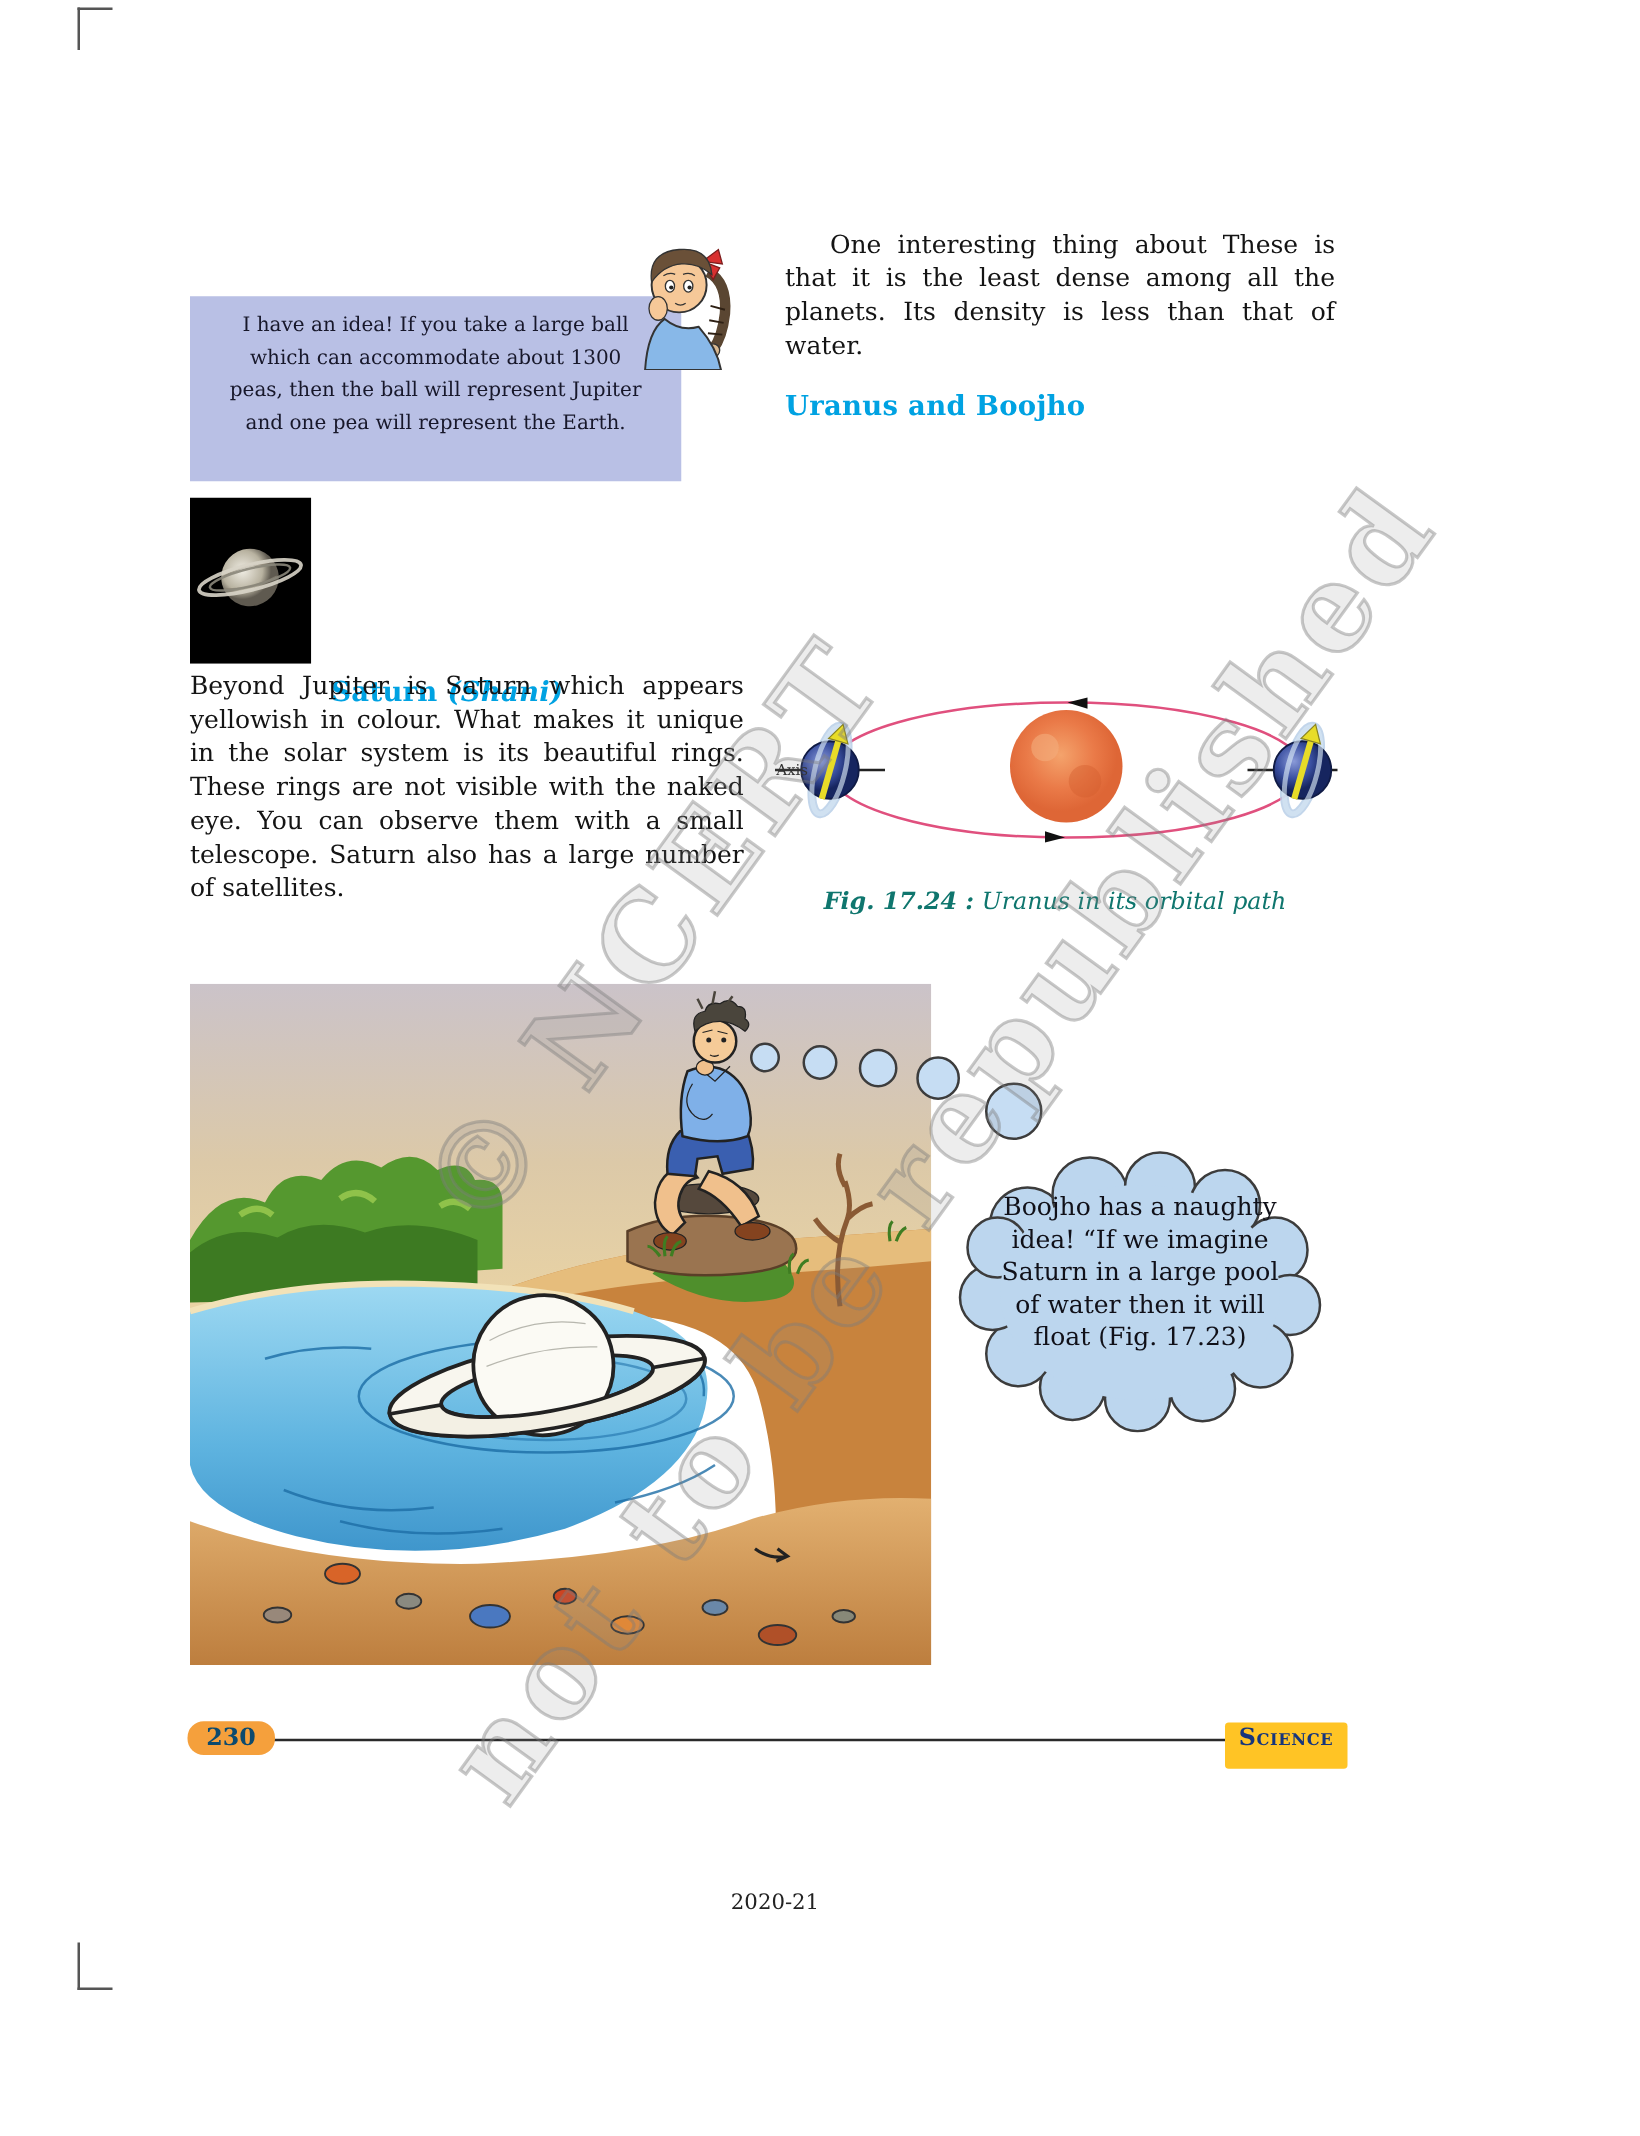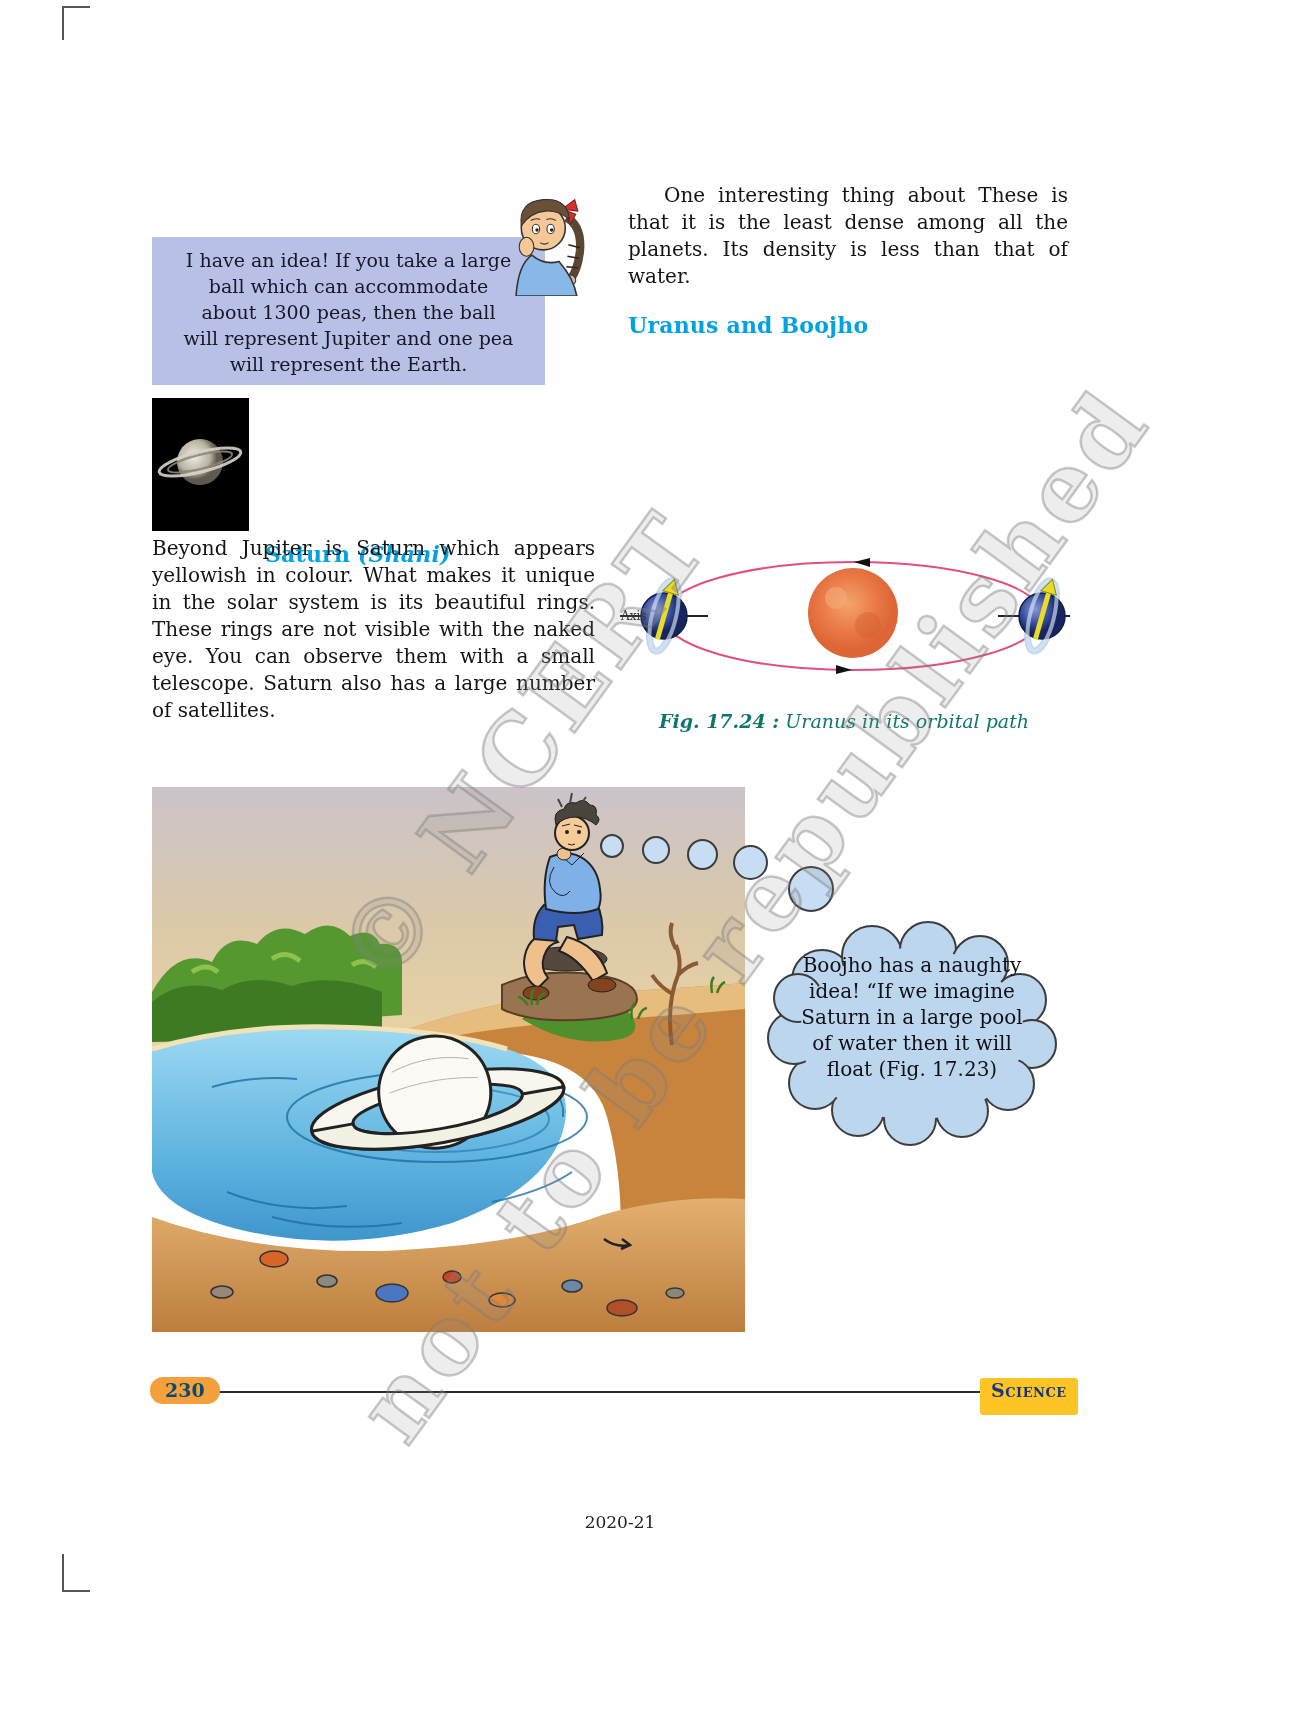--- a/index.html
+++ b/index.html
@@ -8,21 +8,21 @@
   
   .crop{position:absolute;pointer-events:none;}
   .crop.tl{left:62px;top:6px;width:26px;height:32px;border-left:2px solid #555;border-top:2px solid #555;}
   .crop.bl{left:62px;top:1554px;width:26px;height:36px;border-left:2px solid #555;border-bottom:2px solid #555;}
   
   .para{position:absolute;font-size:20px;line-height:27px;text-align:justify;color:#141414;}
   .indent{text-indent:36px;}
   .h-cyan{position:absolute;font-size:22px;font-weight:bold;color:#00a2e2;letter-spacing:.2px;}
   .h-cyan .alt{font-style:italic;}
   .idea-box{position:absolute;left:152px;top:237px;width:393px;height:148px;background:#b9c0e5;
-            box-sizing:border-box;padding:10px 31px;text-align:center;font-size:19px;line-height:26px;color:#17172a;z-index:1;}
+            box-sizing:border-box;padding:10px 31px;text-align:center;font-size:16px;line-height:26px;color:#17172a;z-index:1;}
   .girl{position:absolute;left:502px;top:186px;width:92px;height:110px;z-index:2;}
   .photo{position:absolute;left:152px;top:398px;width:97px;height:133px;}
   .fig{position:absolute;left:618px;top:528px;width:452px;height:175px;}
   .caption{position:absolute;font-size:19px;color:#0f766e;text-align:center;}
   .cap-label{font-weight:bold;font-style:italic;}
   .cap-text{font-style:italic;}
   .illus{position:absolute;left:152px;top:787px;width:593px;height:545px;}
   .bubble{position:absolute;background:#c6ddf3;border:2px solid #3c3c3c;border-radius:50%;z-index:3;}
   .cloud{position:absolute;left:760px;top:916px;width:300px;height:230px;z-index:2;}
   .cloud-text{position:absolute;left:798px;top:952px;width:228px;font-size:20px;line-height:26px;text-align:center;color:#101018;z-index:3;}

